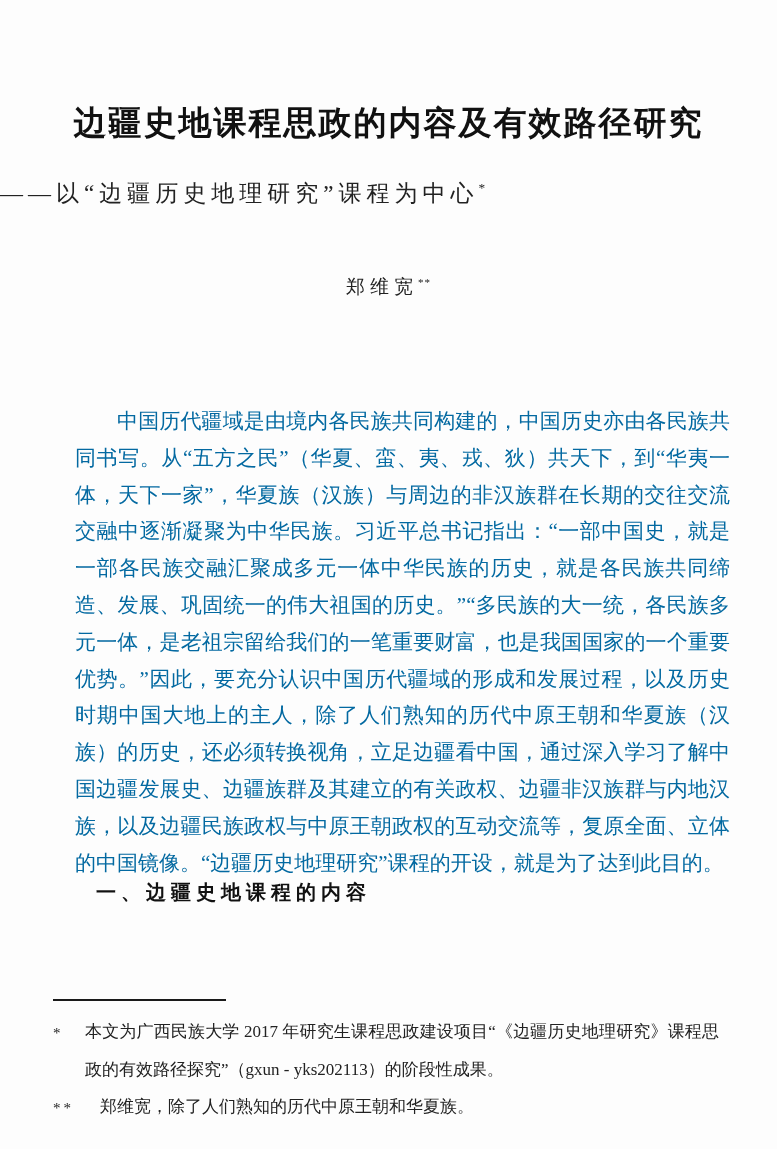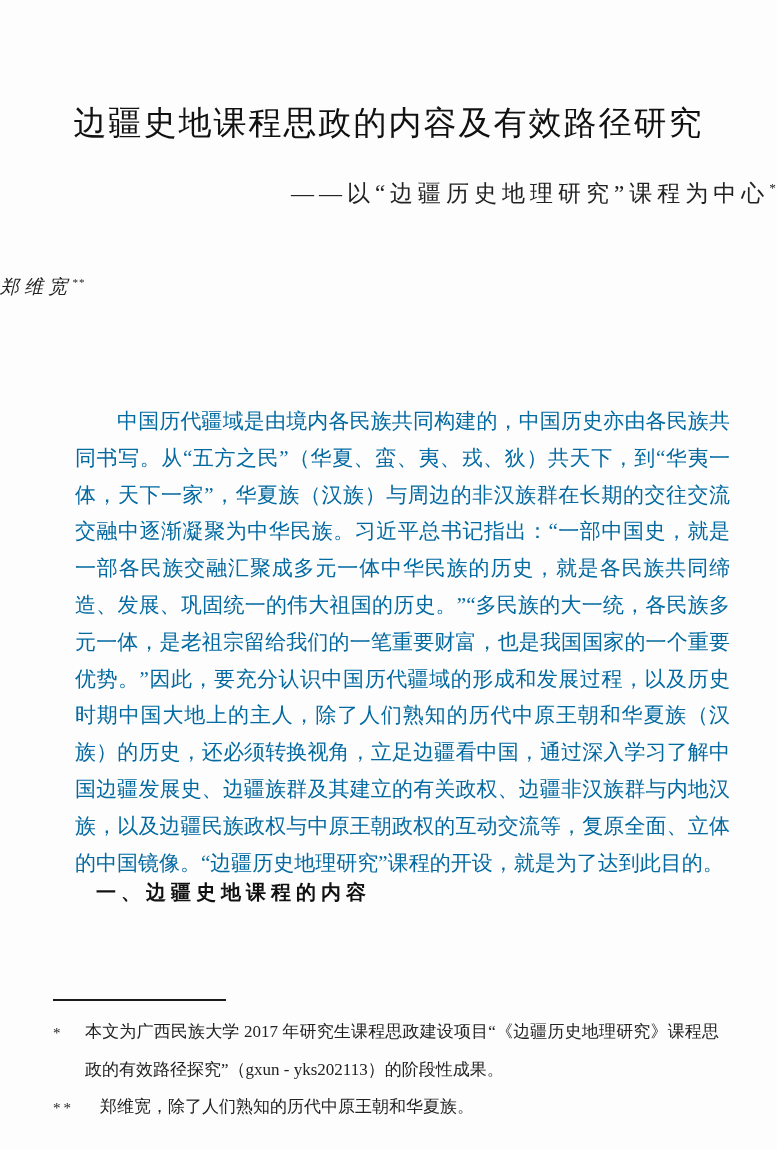--- a/index.html
+++ b/index.html
@@ -17,52 +17,51 @@
     overflow: hidden;
   }
   .title {
     position: absolute;
     top: 98px;
     left: 0;
     width: 100%;
     margin: 0;
     text-align: center;
     font-family: "Liberation Sans", sans-serif;
-    font-weight: normal;
+    font-weight: bold;
     font-size: 33px;
     letter-spacing: 2px;
     line-height: 50px;
     color: #111;
   }
   .subtitle {
     position: absolute;
     top: 170px;
     left: 0;
     width: 100%;
-    text-align: right;
+    text-align: left;
     font-size: 23px;
     letter-spacing: 5px;
     line-height: 36px;
     color: #222;
   }
   .subtitle sup, .author sup {
     font-size: 0.58em;
     letter-spacing: 1px;
     vertical-align: super;
   }
   .author {
     position: absolute;
     top: 274px;
     left: 0;
     width: 100%;
-    text-align: left;
+    text-align: center;
     font-size: 19px;
     letter-spacing: 5px;
     color: #222;
-    font-style: italic;
   }
   .body-para {
     position: absolute;
     left: 59px;
     width: 655px;
     margin: 16px;
     font-size: 21px;
     line-height: 36.8px;
     text-align: justify;
     text-indent: 2em;

